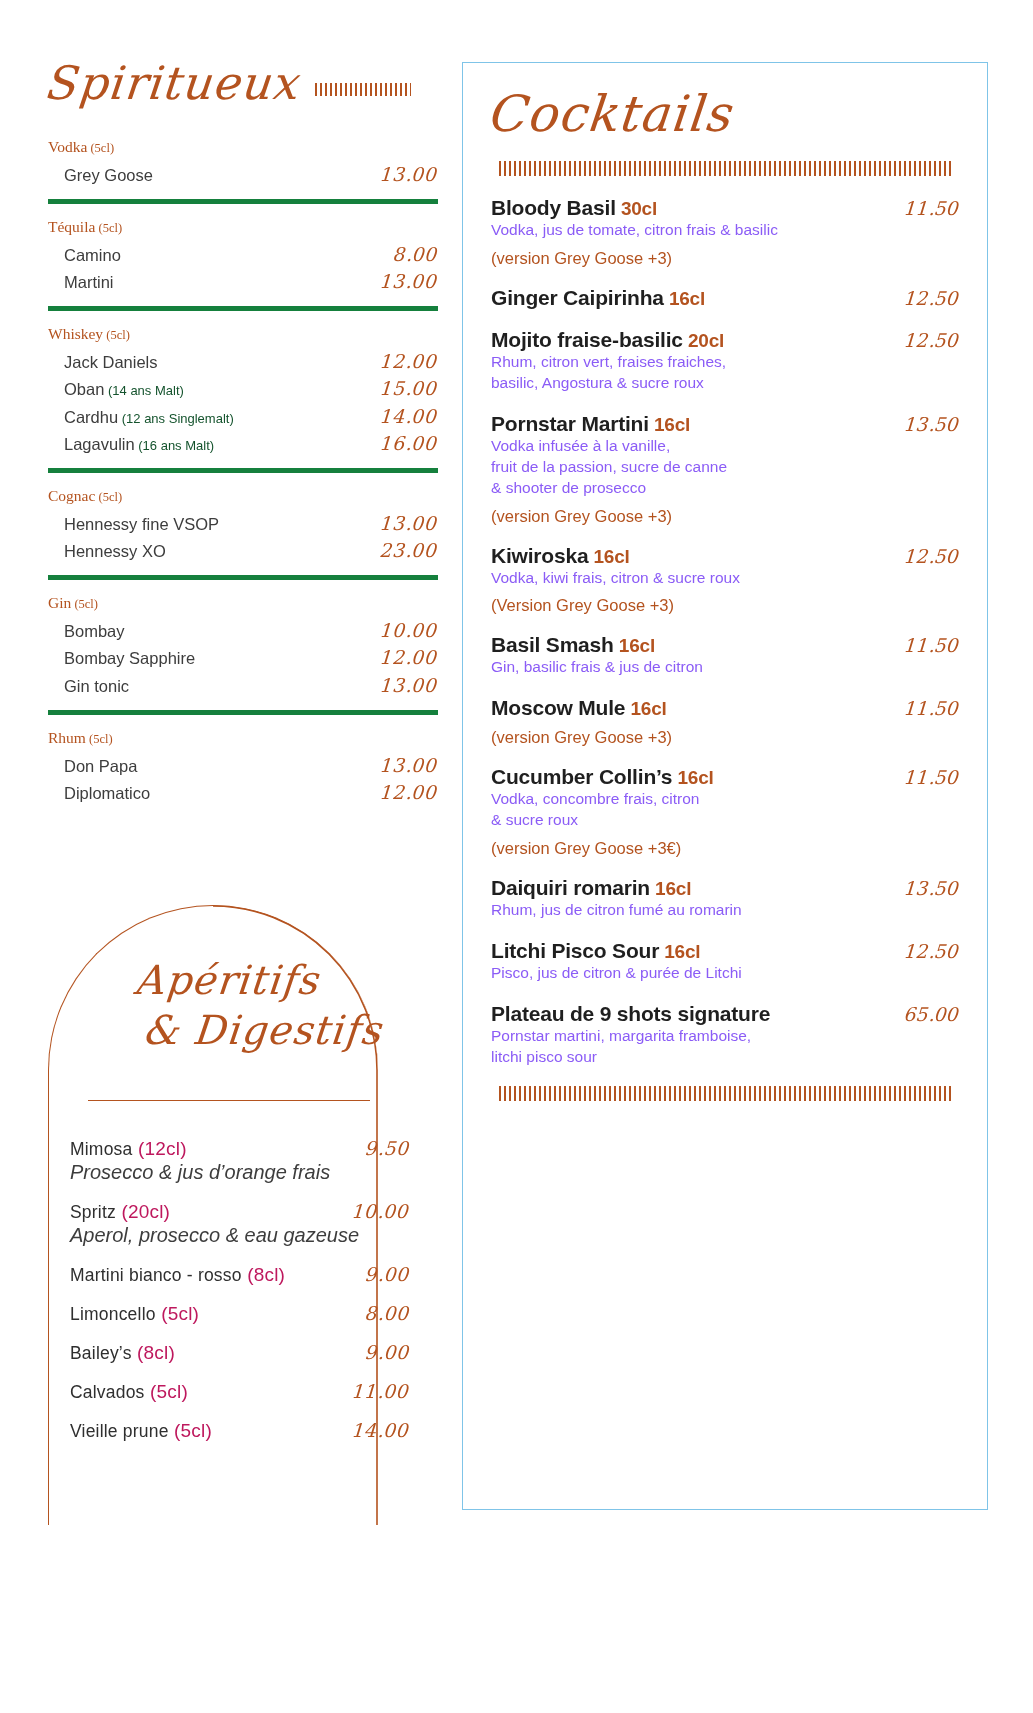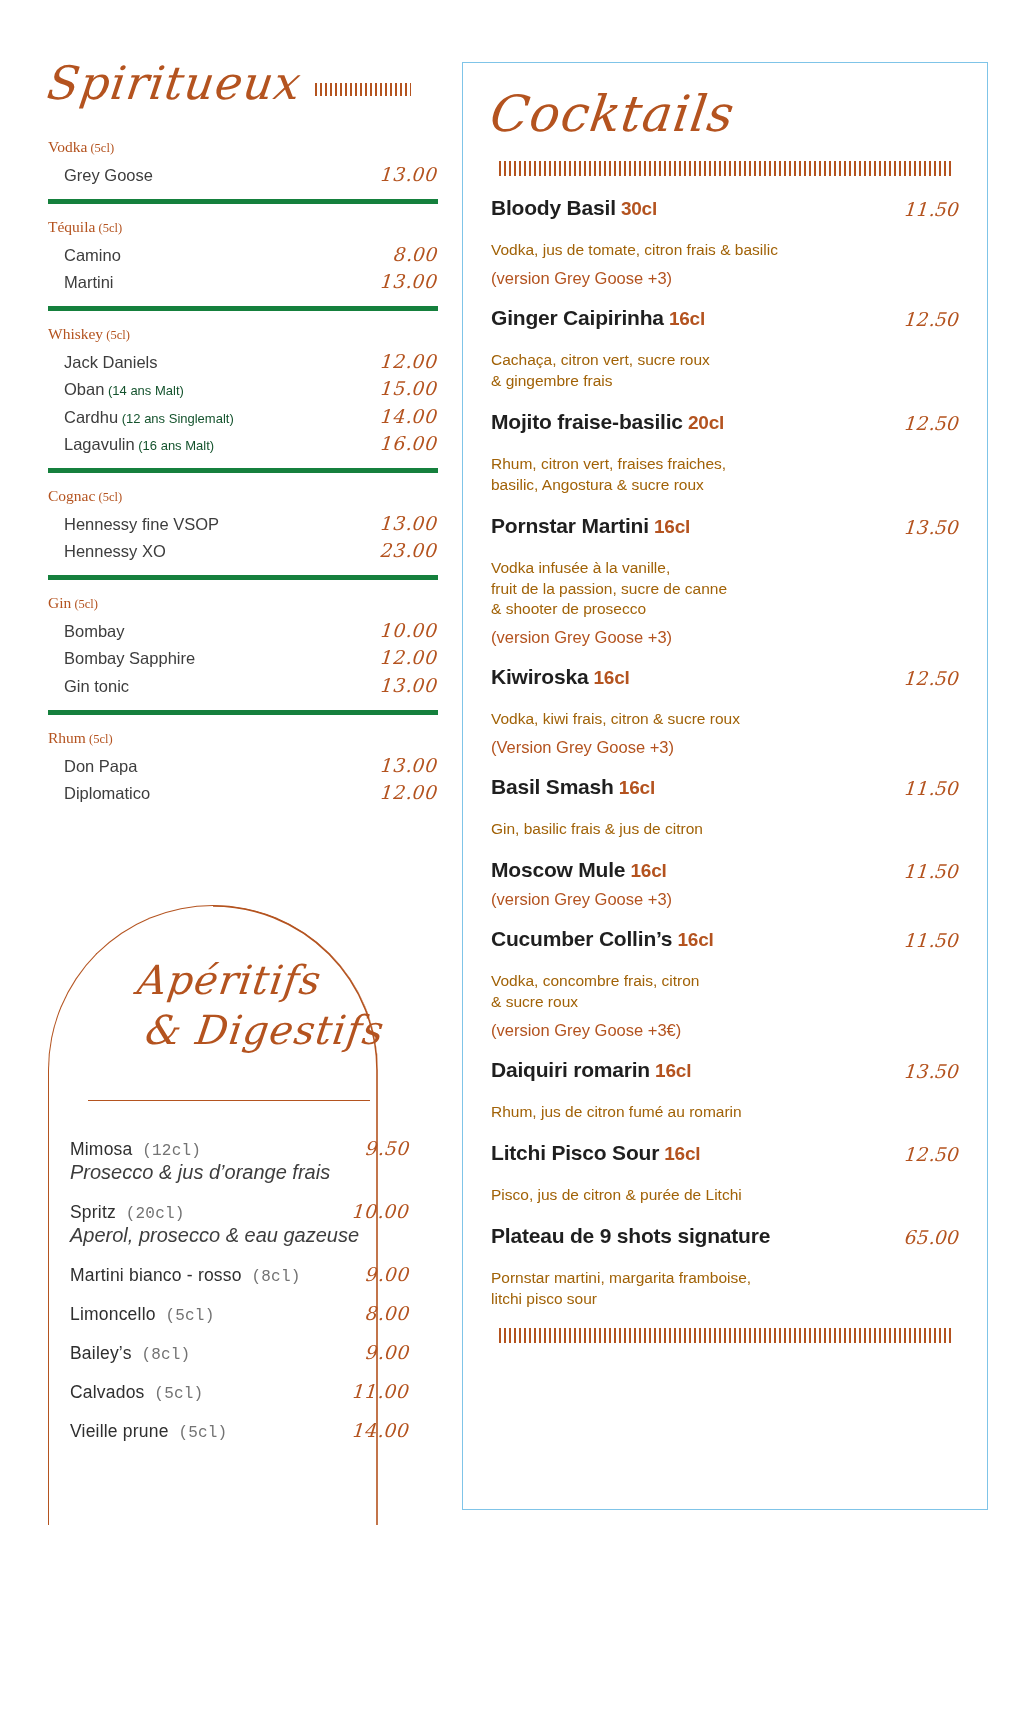--- a/index.html
+++ b/index.html
@@ -152,21 +152,21 @@
   .ap-row {
     display: flex;
     align-items: baseline;
     justify-content: space-between;
   }
   .ap-name {
     color: #2f2f2f;
     font-size: 17.5px;
     letter-spacing: .2px;
   }
-  .ap-name .cl { color: #737373; font-size: 16px; font-family: Liberation Mono, monospace; }
+  .ap-name .cl { color: #be185d; font-size: 19px; }
   .ap-desc {
     color: #3d3d3d;
     font-size: 20px;
     margin-top: 1px;
     font-style: italic;
   }
 
   
   .cocktail-card {
     position: absolute;
@@ -192,21 +192,21 @@
     height: 15px;
     background-image: repeating-linear-gradient(
       to right, #b4531f 0px, #b4531f 2px, transparent 2px, transparent 5px);
   }
   .tick-rule.bottom { margin: 8px auto 0 auto; }
 
   .ck-list { padding: 4px 28px 0 28px; }
   .ck-item { margin-bottom: 18px; }
   .ck-head {
     display: flex;
-    align-items: flex-end;
+    align-items: center;
     justify-content: space-between;
   }
   .ck-name {
     font-size: 21px;
     color: #1f1f1f;
     font-weight: 700;
     letter-spacing: -.2px;
   }
   .ck-name .vol {
     color: #b4531f;
@@ -215,24 +215,24 @@
   }
   .ck-price {
     font-family: "DejaVu Serif", serif;
     font-style: italic;
     color: #b4531f;
     font-size: 19px;
     transform: skewX(-6deg);
     white-space: nowrap;
   }
   .ck-desc {
-    color: #a16207;
+    color: #8b5cf6;
     font-size: 15.5px;
     line-height: 1.35;
-    margin-top: 20px;
+    margin-top: 0;
     white-space: pre-line;
   }
   .ck-note {
     color: #b4531f;
     font-size: 16.5px;
     margin-top: 8px;
   }
 </style>
 </head>
 <body>
@@ -392,22 +392,20 @@
             <div class="ck-price">11.50</div>
           </div>
           <div class="ck-desc">Vodka, jus de tomate, citron frais &amp; basilic</div>
           <div class="ck-note">(version Grey Goose +3)</div>
         </div>
         <div class="ck-item">
           <div class="ck-head">
             <div class="ck-name"><span>Ginger Caipirinha</span><span class="vol"> 16cl</span></div>
             <div class="ck-price">12.50</div>
           </div>
-          <div class="ck-desc">Cachaça, citron vert, sucre roux
-&amp; gingembre frais</div>
         </div>
         <div class="ck-item">
           <div class="ck-head">
             <div class="ck-name"><span>Mojito fraise-basilic</span><span class="vol"> 20cl</span></div>
             <div class="ck-price">12.50</div>
           </div>
           <div class="ck-desc">Rhum, citron vert, fraises fraiches,
 basilic, Angostura &amp; sucre roux</div>
         </div>
         <div class="ck-item">

